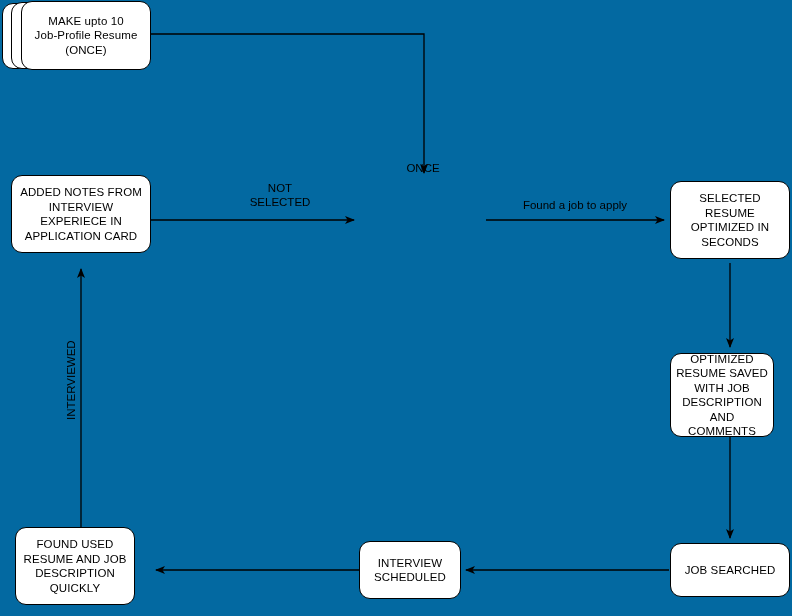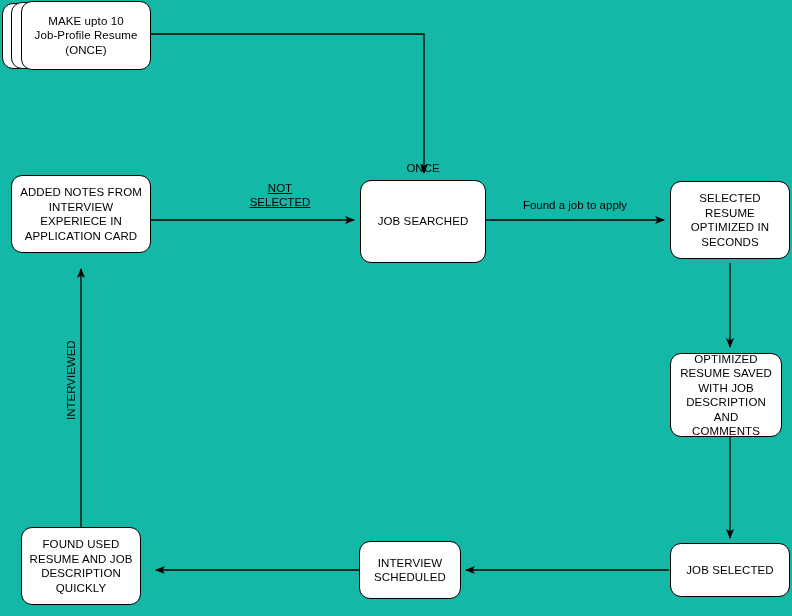--- a/index.html
+++ b/index.html
@@ -8,21 +8,21 @@
     background: #ffffff;
   }
   body {
     font-family: "Liberation Sans", sans-serif;
     -webkit-font-smoothing: antialiased;
   }
   #canvas {
     position: relative;
     width: 792px;
     height: 616px;
-    background: #14b8a6;
+    background: #0369a1;
     overflow: hidden;
   }
   svg.edges {
     position: absolute;
     left: 0;
     top: 0;
     width: 792px;
     height: 616px;
     pointer-events: none;
   }
@@ -126,43 +126,40 @@
   <div class="node" style="left:21px; top:1px; width:130px; height:69px;">
     <span>MAKE upto 10<br>Job-Profile Resume<br>(ONCE)</span>
   </div>
 
   <div class="node" style="left:11px; top:175px; width:140px; height:78px;">
     <span>ADDED NOTES FROM<br>INTERVIEW<br>EXPERIECE IN<br>APPLICATION CARD</span>
   </div>
 
   <div class="node-caption" style="left:360px; top:161px; width:126px;">ONCE</div>
 
-  <div class="node" style="left:360px; top:180px; width:126px; height:83px;">
-    <span>JOB SEARCHED</span>
-  </div>
 
   <div class="node" style="left:670px; top:181px; width:120px; height:78px;">
     <span>SELECTED<br>RESUME<br>OPTIMIZED IN<br>SECONDS</span>
   </div>
 
-  <div class="node" style="left:670px; top:353px; width:112px; height:84px;">
+  <div class="node" style="left:670px; top:353px; width:104px; height:84px;">
     <span>OPTIMIZED<br>RESUME SAVED<br>WITH JOB<br>DESCRIPTION AND<br>COMMENTS</span>
   </div>
 
   <div class="node" style="left:670px; top:543px; width:120px; height:54px;">
-    <span>JOB SELECTED</span>
+    <span>JOB SEARCHED</span>
   </div>
 
   <div class="node" style="left:359px; top:541px; width:102px; height:58px;">
     <span>INTERVIEW<br>SCHEDULED</span>
   </div>
 
-  <div class="node" style="left:21px; top:527px; width:120px; height:78px;">
+  <div class="node" style="left:15px; top:527px; width:120px; height:78px;">
     <span>FOUND USED<br>RESUME AND JOB<br>DESCRIPTION<br>QUICKLY</span>
   </div>
 
-  <div class="edge-label" style="left:230px; top:181px; width:100px;text-decoration:underline;">NOT<br>SELECTED</div>
+  <div class="edge-label" style="left:230px; top:181px; width:100px;">NOT<br>SELECTED</div>
 
   <div class="edge-label" style="left:505px; top:198px; width:140px; ">Found a job to apply</div>
 
   <div class="edge-label vertical" style="left:64px; top:420px;">INTERVIEWED</div>
 
 </div>
 
 </body></html>

